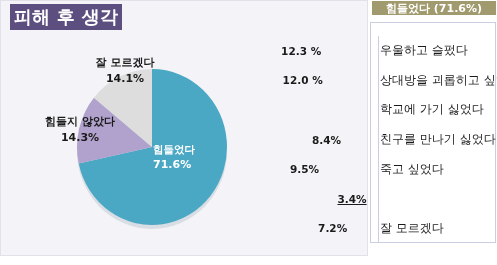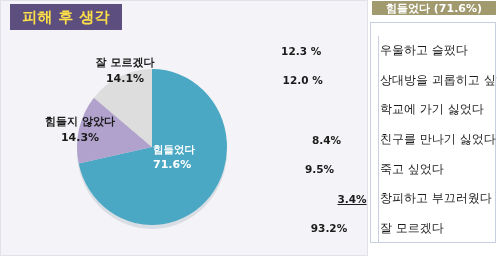--- a/index.html
+++ b/index.html
@@ -36,22 +36,22 @@
     position: absolute;
     left: 9px; top: 3px;
     width: 112px;
     height: 26px;
     background: #5d4e80;
     display: flex;
     align-items: center;
     justify-content: center;
   }
   .title-banner span {
-    color: #fde047;
-    font-size: 15px;
+    color: #ffffff;
+    font-size: 18px;
     font-weight: bold;
     letter-spacing: 0.3px;
     white-space: nowrap;
     text-align: center;
   }
 
   
   .pie-wrap {
     position: absolute;
     left: 72px; top: 64px;
@@ -233,35 +233,34 @@
         <div class="label">학교에 가기 싫었다</div>
       </div>
       <div class="row">
         <div class="pct" style="right: 155.9px;">8.4%</div>
         <div class="bar-slot">
           <div class="bar" style="width: 42.9px; background: rgb(75, 168, 191);"></div>
         </div>
         <div class="label">친구를 만나기 싫었다</div>
       </div>
       <div class="row">
-        <div class="pct" style="right: 163px; text-align: right;">9.5%</div>
+        <div class="pct" style="right: 178px; text-align: right;">9.5%</div>
         <div class="bar-slot">
           <div class="bar" style="width: 48.5px; background: rgb(75, 168, 191);"></div>
         </div>
         <div class="label">죽고 싶었다</div>
       </div>
       <div class="row">
         <div class="pct" style="right: 130.4px; text-decoration: underline;">3.4%</div>
         <div class="bar-slot">
           <div class="bar" style="width: 17.4px; background: rgb(75, 168, 191);"></div>
         </div>
-        <div class="label">창피하고 부끄러웠다</div>
-      </div>
-      <div class="row">
-        <div class="pct" style="right: 149.8px;">93.2%</div>
+      </div>
+      <div class="row">
+        <div class="pct" style="right: 149.8px;">7.2%</div>
         <div class="bar-slot">
           <div class="bar" style="width: 36.8px; background: rgb(75, 168, 191);"></div>
         </div>
         <div class="label">잘 모르겠다</div>
       </div>
     </div>
 
 </div>
 
 </body></html>

